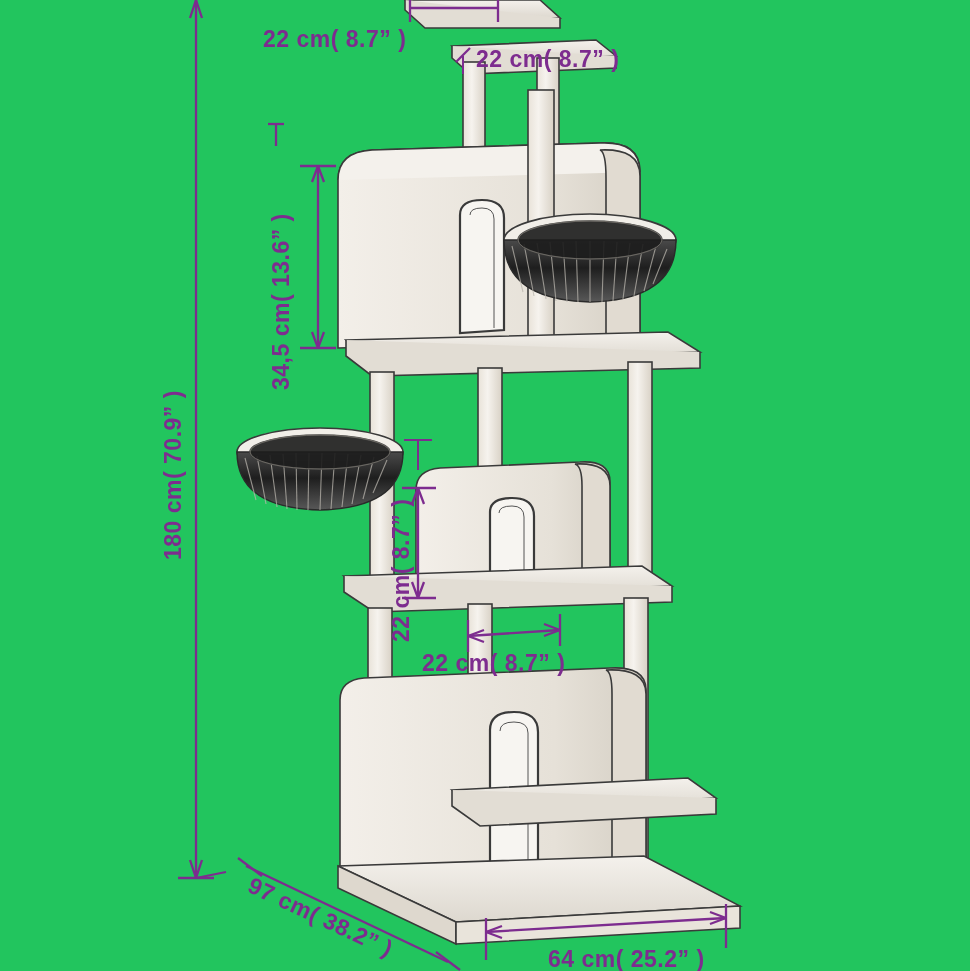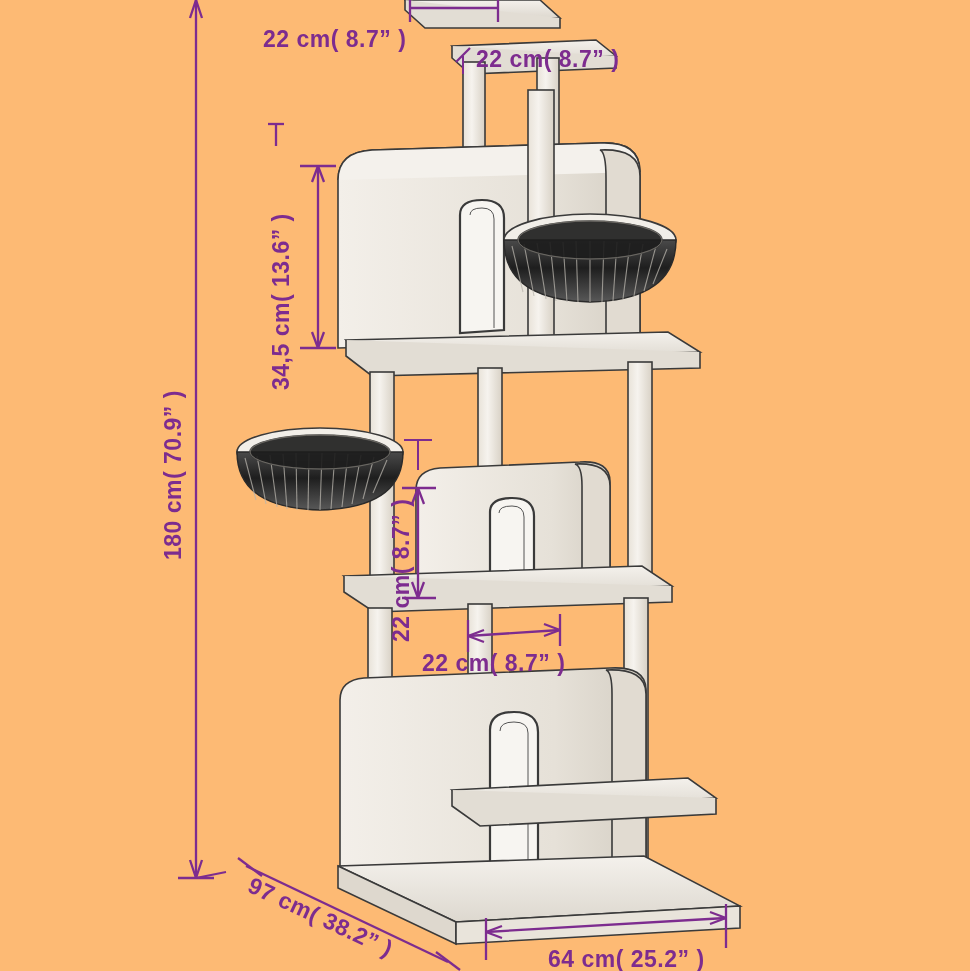--- a/index.html
+++ b/index.html
@@ -4,21 +4,21 @@
 <style>
   html, body {
     margin: 0;
     padding: 0;
     background: #ffffff;
   }
   #stage {
     position: relative;
     width: 970px;
     height: 971px;
-    background: #fdba74;
+    background: #22c55e;
     overflow: hidden;
     font-family: "Liberation Sans", sans-serif;
   }
   #drawing {
     position: absolute;
     left: 0;
     top: 0;
     width: 970px;
     height: 971px;
   }

